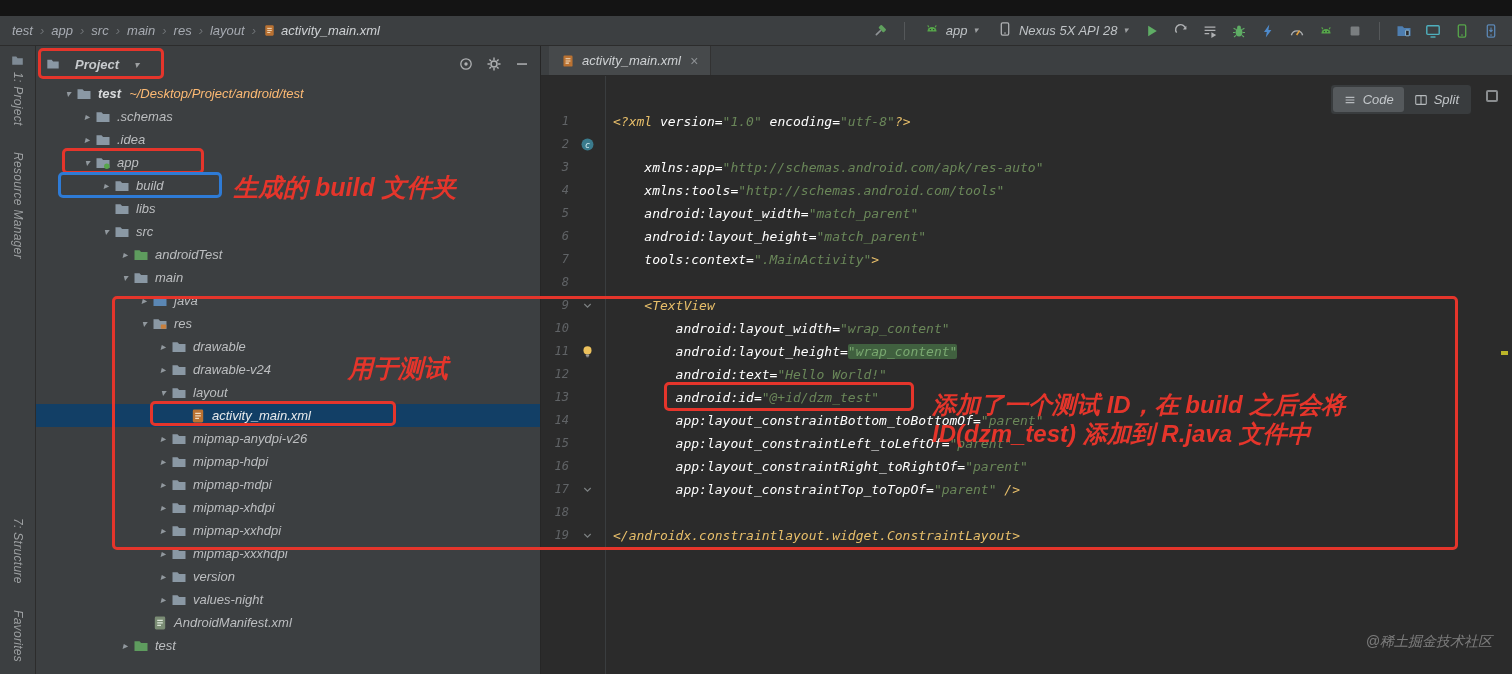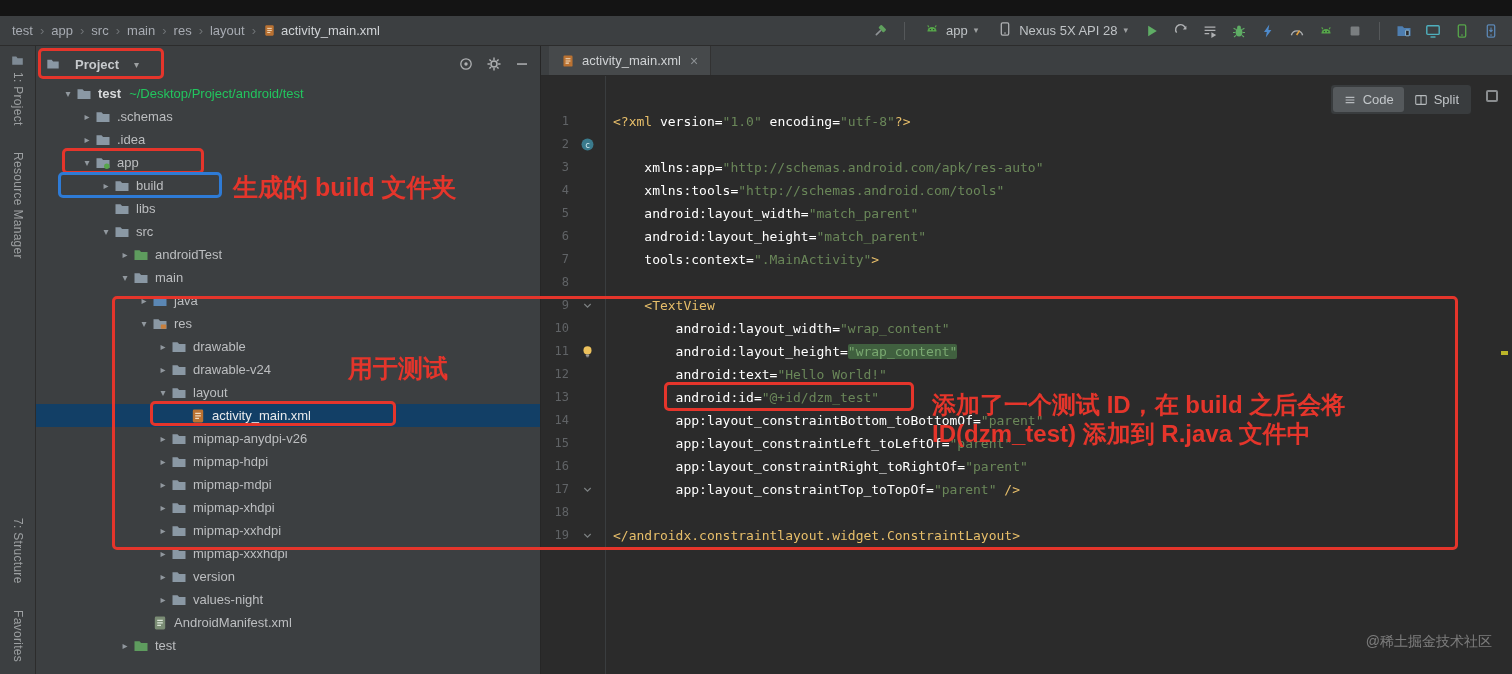--- a/index.html
+++ b/index.html
@@ -1,18 +1,18 @@
 <!DOCTYPE html>
 <html><head>
 <meta charset="utf-8">
 <style>
   html,body{margin:0;padding:0;background:#1e1e1e;}
   *{box-sizing:border-box;}
   .app{position:relative;width:1512px;height:674px;overflow:hidden;background:#2b2b2b;
-       font-family:"Liberation Sans",sans-serif;-webkit-font-smoothing:antialiased;}
+       font-family:"Liberation Sans",sans-serif;font-style:italic;-webkit-font-smoothing:antialiased;}
   
   .titlebar{height:16px;background:#141414;}
   .toolbar{height:30px;background:#3c3f41;border-bottom:1px solid #2c2c2c;display:flex;align-items:center;padding:0 12px;}
   .breadcrumb{display:flex;align-items:center;gap:7px;font-size:13px;color:#a7abb2;white-space:nowrap;}
   .bc-item{display:flex;align-items:center;gap:5px;cursor:default;}
   .bc-item:last-child{color:#cfd2d5;}
   .bc-sep{color:#6f7376;font-size:13px;}
   .bc-icon svg{width:13px;height:13px;display:block;}
   .toolbar-right{margin-left:auto;display:flex;align-items:center;gap:11px;}
   .tbicon{display:inline-flex;width:18px;height:18px;align-items:center;justify-content:center;cursor:default;}
@@ -38,21 +38,21 @@
   .ph-icon{display:inline-flex;width:16px;height:16px;cursor:default;}
   .ph-icon svg{width:16px;height:16px;display:block;}
   .tree{flex:1;overflow:hidden;font-size:13px;color:#bcbec0;}
   .trow{height:23px;display:flex;align-items:center;white-space:nowrap;cursor:default;}
   .trow.selected{background:#123f66;color:#e9ebed;}
   .chev{width:16px;flex:0 0 16px;color:#91989e;font-size:10px;text-align:center;line-height:1;}
   .ticon{width:20px;flex:0 0 20px;display:inline-flex;align-items:center;}
   .ticon svg{width:16px;height:16px;display:block;}
   .tlabel{margin-left:2px;}
   .tlabel.bold{color:#d8dadc;font-weight:700;}
-  .tsuffix{margin-left:8px;color:#22c55e;}
+  .tsuffix{margin-left:8px;color:#fdba74;}
   
   .editor{flex:1;display:flex;flex-direction:column;background:#2b2b2b;position:relative;min-width:0;}
   .tabbar{height:30px;background:#3c3f41;border-bottom:1px solid #2a2a2a;display:flex;align-items:stretch;padding-left:8px;}
   .tab{display:flex;align-items:center;gap:7px;padding:0 12px;background:#46494b;color:#cfd2d4;font-size:13px;border-right:1px solid #323232;cursor:default;}
   .tab-icon svg{width:14px;height:14px;display:block;}
   .tab-close{color:#8d9194;font-size:14px;margin-left:2px;cursor:pointer;}
   .code-wrap{flex:1;position:relative;padding-top:34px;font-family:"DejaVu Sans Mono","Liberation Mono",monospace;font-size:13px;}
   .gutter-line{position:absolute;left:64px;top:0;bottom:0;width:1px;background:#3a3d3f;}
   .cline{display:flex;height:23px;line-height:23px;}
   .lnum{flex:0 0 28px;text-align:right;color:#606366;font-size:12px;}

